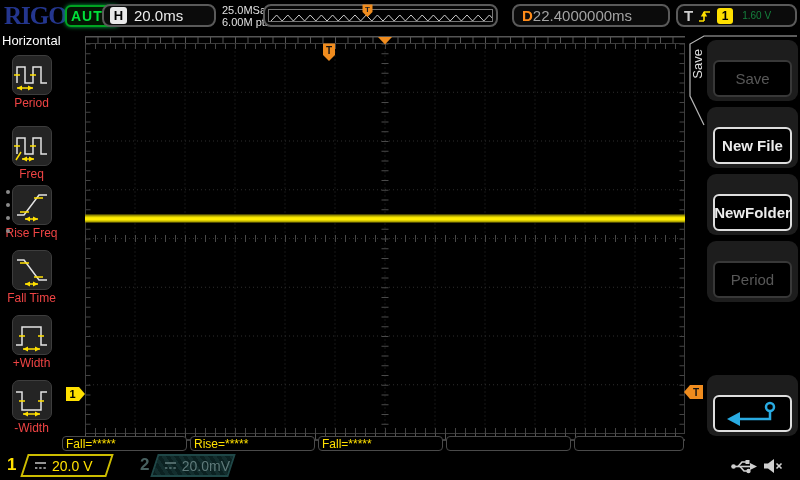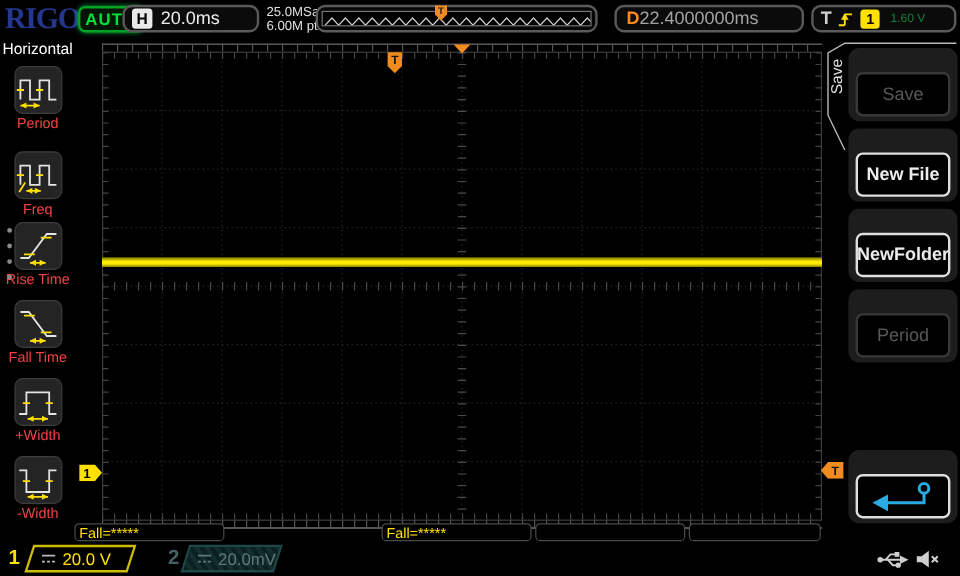--- a/index.html
+++ b/index.html
@@ -161,21 +161,21 @@
     <div class="lm-item" style="top:155px">
       <div class="lm-btn">
         <svg width="38" height="38">
           <path d="M4,29 H11 L26,9 H34" stroke="#e4e4e4" stroke-width="1.5" fill="none"></path>
           <path d="M7,26 H16 M21,12 H30" stroke="#ffe000" stroke-width="1.5"></path>
           <path d="M12,33 H25" stroke="#ffe000" stroke-width="1.5"></path>
           <polygon points="12,33 17,30.5 17,35.5" fill="#ffe000"></polygon>
           <polygon points="25,33 20,30.5 20,35.5" fill="#ffe000"></polygon>
         </svg>
       </div>
-      <div class="lm-label">Rise Time</div>
+      <div class="lm-label">Rise Freq</div>
     </div>
 
     <div class="lm-item" style="top:220px">
       <div class="lm-btn">
         <svg width="38" height="38">
           <path d="M4,9 H11 L26,29 H34" stroke="#e4e4e4" stroke-width="1.5" fill="none"></path>
           <path d="M7,12 H16 M21,26 H30" stroke="#ffe000" stroke-width="1.5"></path>
           <path d="M12,33 H25" stroke="#ffe000" stroke-width="1.5"></path>
           <polygon points="12,33 17,30.5 17,35.5" fill="#ffe000"></polygon>
           <polygon points="25,33 20,30.5 20,35.5" fill="#ffe000"></polygon>
@@ -302,20 +302,21 @@
         <svg width="60" height="26">
           <circle cx="47" cy="6" r="4" stroke="#29abe2" stroke-width="2.5" fill="none"></circle>
           <path d="M47,10 V18 H16" stroke="#29abe2" stroke-width="2.5" fill="none"></path>
           <polygon points="17,11 4,18 17,25" fill="#29abe2"></polygon>
         </svg>
       </div>
     </div>
   </div>
 
   <div class="abs meas" style="left:62px;  width:125px;">Fall=*****</div>
+  <div class="abs meas" style="left:190px; width:125px;">Rise=*****</div>
   <div class="abs meas" style="left:318px; width:125px;">Fall=*****</div>
   <div class="abs meas" style="left:446px; width:125px;"></div>
   <div class="abs meas" style="left:574px; width:110px;"></div>
 
   <div class="abs chan-bar">
     <div class="ch-num ch1-num">1</div>
     <div class="ch-box ch1-box">
       <div class="ch-inner">
         <svg width="13" height="11">
           <line x1="1" y1="3" x2="12" y2="3" stroke="#b9b9b9" stroke-width="1.6"></line>

